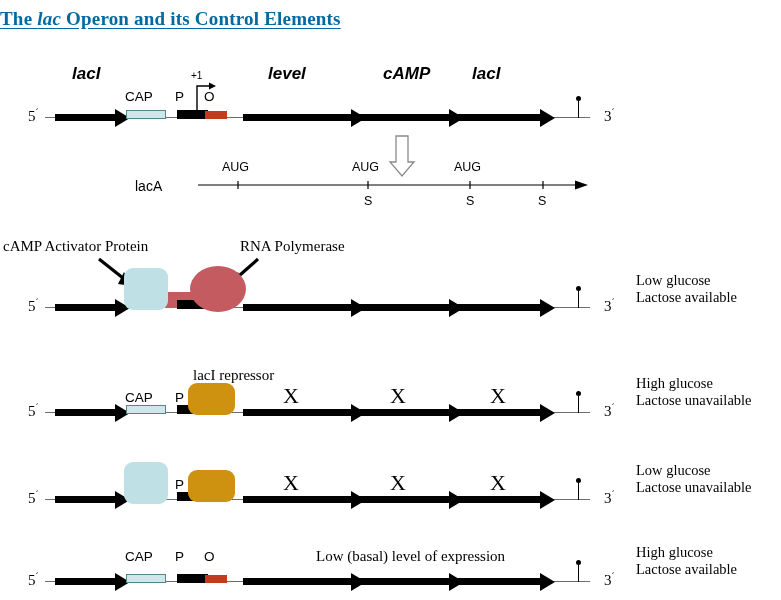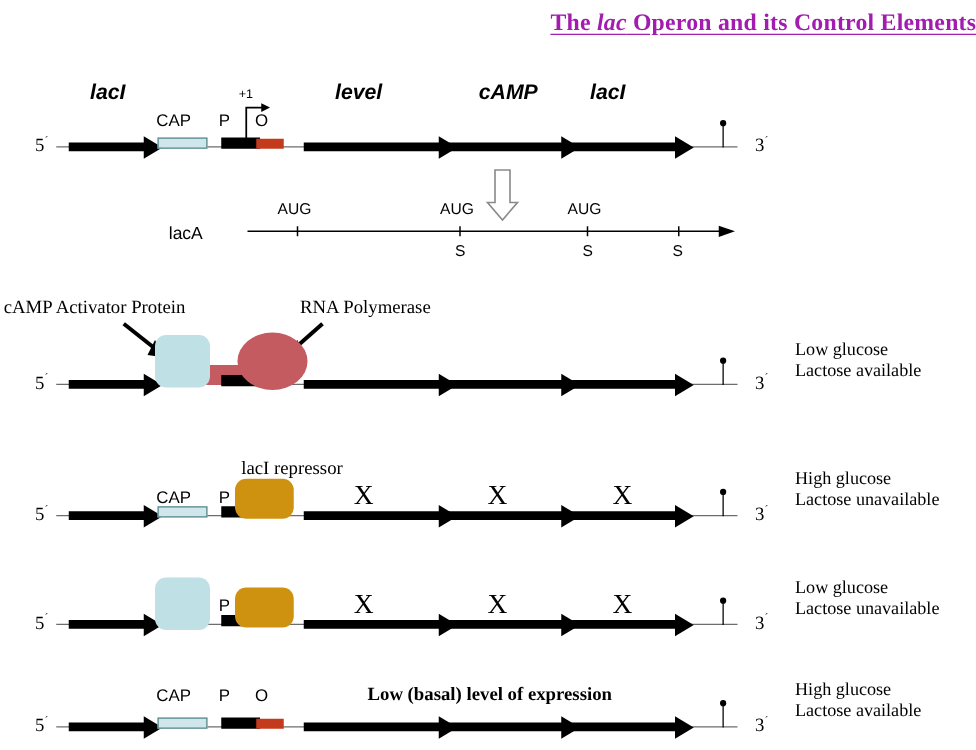--- a/index.html
+++ b/index.html
@@ -5,23 +5,23 @@
   html,body{margin:0;padding:0;}
   body{
     width:781px;height:600px;background:#ffffff;position:relative;
     font-family:"Liberation Sans",sans-serif;overflow:hidden;
   }
   .stage{position:absolute;inset:0;}
   .abs{position:absolute;}
 
   
   #title{
-    top:8px;left:0;width:781px;text-align:right;
-    font-family:"Liberation Serif",serif;
-    font-size:19px;font-weight:bold;color:#a21caf;
+    top:8px;left:0;width:781px;text-align:left;
+    font-family:"Liberation Serif",serif;
+    font-size:19px;font-weight:bold;color:#0369a1;
     letter-spacing:.2px;
   }
   #title .u{ text-decoration:underline; text-underline-offset:3px; }
   #title i{font-style:italic;}
 
   
   .gene-label{
     font-family:"Liberation Sans",sans-serif;
     font-style:italic;font-weight:bold;font-size:17px;color:#000;
     white-space:nowrap;
@@ -342,21 +342,21 @@
       <div class="abs term-stem" style="left:2px;top:4px;height:18px;"></div>
     </div>
   </div>
 
   <div class="abs" style="left:0;top:535px;width:781px;height:65px;">
 
     <div class="abs site-label" style="left:125px;top:14px;">CAP</div>
     <div class="abs site-label" style="left:175px;top:14px;">P</div>
     <div class="abs site-label" style="left:204px;top:14px;">O</div>
 
-    <div class="abs serif" style="left:294px;top:13px;font-weight:bold;">Low  (basal) level of expression</div>
+    <div class="abs serif" style="left:316px;top:13px;">Low  (basal) level of expression</div>
 
     <div class="abs cond" style="left:636px;top:9px;">
       <div>High glucose</div>
       <div>Lactose available</div>
     </div>
 
     <div class="abs backbone" style="left:45px;top:46px;width:545px;"></div>
 
     <div class="abs prime" style="left:28px;top:36px;"><span>5</span><sup>´</sup></div>
     <div class="abs prime" style="left:604px;top:36px;"><span>3</span><sup>´</sup></div>

